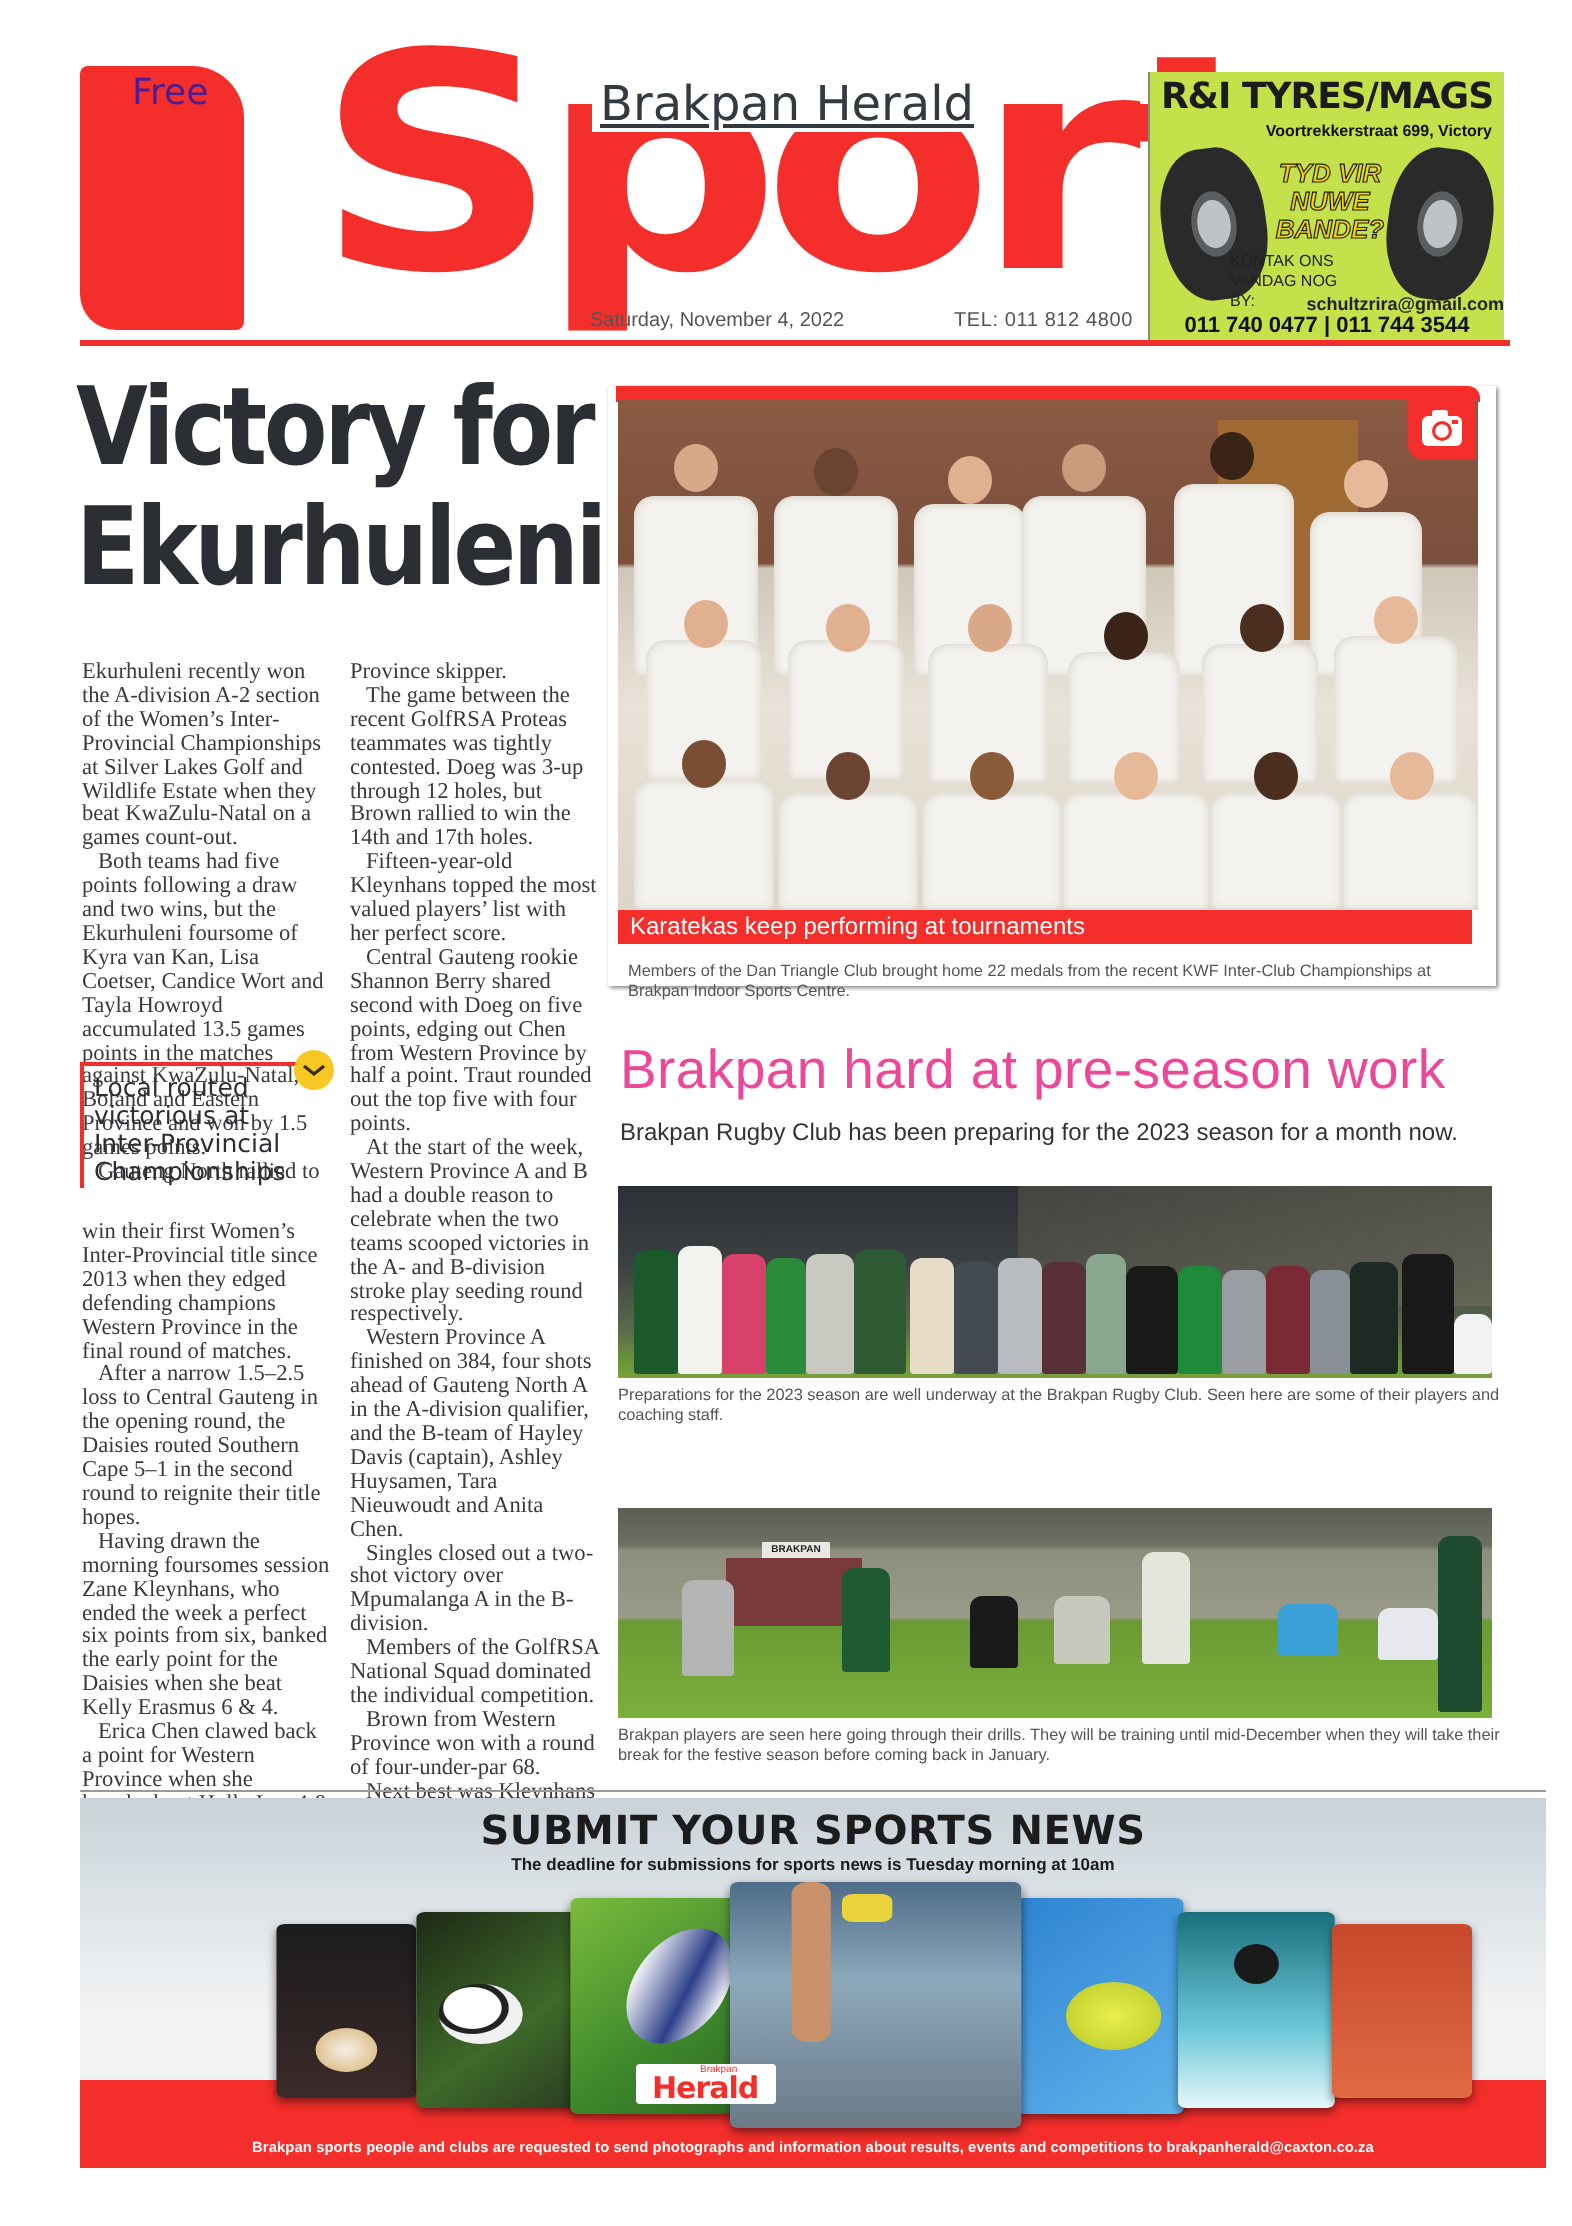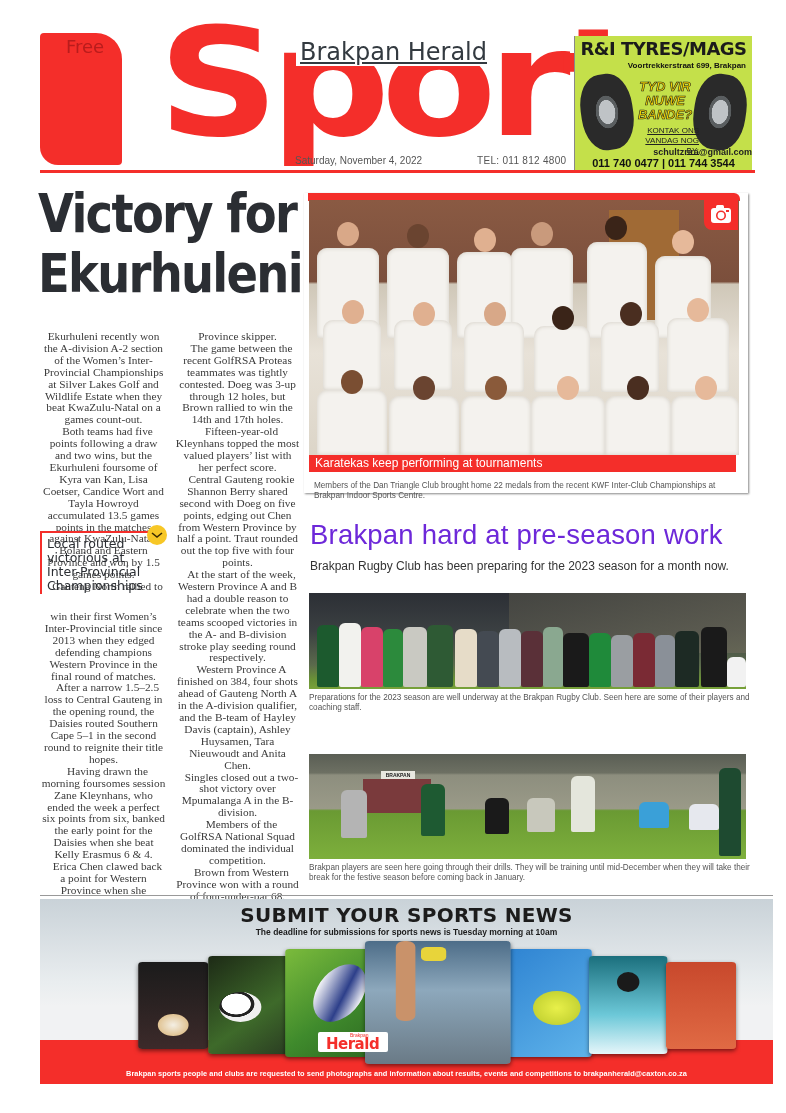--- a/index.html
+++ b/index.html
@@ -2,43 +2,43 @@
 <html><head>
 <meta charset="utf-8">
 <style>
   * { box-sizing: border-box; margin: 0; padding: 0; }
   html, body { width: 786px; height: 1113px; background: #ffffff; overflow: hidden; }
   body { position: relative; font-family: "Liberation Sans", sans-serif; color: #222; }
 
   
   .masthead { position: absolute; left: 0; top: 0; width: 786px; height: 185px; }
   .free-block { position: absolute; left: 40px; top: 33px; width: 82px; height: 132px; background: #f42e2a; border-radius: 4px 26px 4px 18px; }
-  .free-label { position: absolute; left: 66px; top: 36px; color: #b91c1c; font-size: 18px; font-family: "DejaVu Sans", sans-serif; }
+  .free-label { position: absolute; left: 66px; top: 36px; color: #4c1d95; font-size: 18px; font-family: "DejaVu Sans", sans-serif; }
   .sport-word { position: absolute; left: 158px; top: 8px; font-family: "DejaVu Sans", sans-serif; font-weight: bold; font-size: 150px; letter-spacing: -8px; color: #f42e2a; line-height: 1; transform: scaleX(1.12); transform-origin: left top; }
   .paper-name { position: absolute; left: 296px; top: 38px; font-family: "DejaVu Sans", sans-serif; font-size: 24px; color: #333a40; background: #fff; padding: 0 4px; text-decoration: underline; }
   .issue-date { position: absolute; left: 295px; top: 155px; font-size: 10px; color: #555; }
   .issue-tel { position: absolute; left: 477px; top: 155px; font-size: 10px; color: #555; letter-spacing: 0.3px; }
   .mast-rule { position: absolute; left: 40px; top: 170px; width: 715px; height: 3px; background: #f42e2a; }
 
   
   .ad-box { position: absolute; left: 574px; top: 36px; width: 178px; height: 134px; background: #c4e04a; border-left: 1px solid #888; overflow: hidden; }
   .ad-title { position: absolute; left: 0; top: 2px; width: 100%; text-align: center; font-family: "DejaVu Sans", sans-serif; font-weight: bold; font-size: 18px; color: #1b1b1b; letter-spacing: -0.5px; }
   .ad-address { position: absolute; right: 6px; top: 25px; font-size: 8px; font-weight: bold; color: #111; }
   .tyre { position: absolute; top: 38px; width: 52px; height: 76px; border-radius: 22px/34px; background: radial-gradient(ellipse at center, #bfc3c6 0 22%, #5a5e60 23% 30%, #2a2a2a 31% 100%); }
   .tyre.left { left: 6px; transform: rotate(-8deg); }
   .tyre.right { right: 6px; transform: rotate(8deg); }
   .ad-slogan { position: absolute; left: 60px; top: 44px; width: 60px; text-align: center; font-weight: bold; font-style: italic; font-size: 13px; line-height: 14px; color: #f5d400; -webkit-text-stroke: 0.6px #1b1b1b; }
-  .ad-cta { position: absolute; left: 56px; top: 90px; width: 68px; text-align: right; font-size: 8px; line-height: 10px; color: #222; text-decoration: underline; }
+  .ad-cta { position: absolute; left: 40px; top: 90px; width: 68px; text-align: left; font-size: 8px; line-height: 10px; color: #222; }
   .ad-email { position: absolute; left: 0; top: 111px; width: 100%; text-align: right; font-size: 9px; font-weight: bold; color: #222; }
   .ad-phones { position: absolute; left: 0; top: 121px; width: 100%; text-align: center; font-size: 11px; font-weight: bold; color: #111; }
 
   
   .headline { position: absolute; left: 38px; top: 184px; width: 262px; font-family: "DejaVu Sans", sans-serif; font-weight: bold; font-size: 54px; line-height: 60px; color: #2b2e33; letter-spacing: -2px; transform: scaleX(0.86); transform-origin: left top; white-space: nowrap; }
   .col { position: absolute; font-family: "Liberation Serif", serif; font-size: 11.3px; line-height: 11.9px; color: #3a3a3a; }
-  .col p { text-indent: 8px; text-align: center; }
+  .col p { text-indent: 8px; }
   .col p.noind { text-indent: 0; }
   .col-a1 { left: 41px; top: 331px; width: 125px; }
   .col-a2 { left: 41px; top: 611px; width: 125px; }
   .col-b { left: 175px; top: 331px; width: 125px; }
 
   .sidebar-box { position: absolute; left: 40px; top: 531px; width: 122px; height: 63px; border-left: 2px solid #f42e2a; border-top: 2px solid #f42e2a; }
   .sidebar-text { position: absolute; left: 47px; top: 537px; width: 120px; font-family: "DejaVu Sans", sans-serif; font-size: 12.5px; line-height: 14px; color: #2b2e33; }
   .chevron-badge { position: absolute; left: 147px; top: 525px; width: 20px; height: 20px; border-radius: 50%; background: #f7c726; }
   .chevron-badge svg { position: absolute; left: 4px; top: 5px; }
 
@@ -49,21 +49,21 @@
     background: linear-gradient(180deg, #8a5a43 0%, #7b4f3c 32%, #cfc7b8 33%, #e8e2d8 60%, #dcd5c8 100%); }
   .karate-photo .wall-door { position: absolute; left: 300px; top: 10px; width: 70px; height: 110px; background: #a06a35; }
   .figure { position: absolute; background: #f4f2ee; border-radius: 10px 10px 2px 2px; box-shadow: inset 0 0 4px #cfcac0; }
   .head { position: absolute; width: 22px; height: 24px; border-radius: 50%; }
   .camera-badge { position: absolute; left: 704px; top: 198px; width: 34px; height: 32px; background: #f42e2a; border-radius: 0 0 0 8px; }
   .camera-badge svg { position: absolute; left: 6px; top: 6px; }
   .photo-caption-bar { position: absolute; left: 309px; top: 455px; width: 427px; height: 17px; background: #f42e2a; color: #fff; font-size: 12px; line-height: 17px; padding-left: 6px; }
   .photo-caption { position: absolute; left: 314px; top: 481px; width: 420px; font-size: 8.2px; line-height: 10px; color: #555; }
 
   
-  .rugby-headline { position: absolute; left: 310px; top: 519px; font-family: "Liberation Sans", sans-serif; font-size: 27.5px; color: #6d28d9; letter-spacing: 0.2px; }
+  .rugby-headline { position: absolute; left: 310px; top: 519px; font-family: "Liberation Sans", sans-serif; font-size: 27.5px; color: #ec4899; letter-spacing: 0.2px; }
   .rugby-standfirst { position: absolute; left: 310px; top: 559px; width: 450px; font-size: 12px; line-height: 14px; color: #333; }
   .rugby-photo1 { position: absolute; left: 309px; top: 593px; width: 437px; height: 96px; overflow: hidden;
     background: linear-gradient(180deg, #2c2f35 0%, #3b4042 40%, #5b6a4c 75%, #6a9236 90%, #78a23a 100%); }
   .rugby-photo1 .stand { position: absolute; left: 200px; top: 0; width: 237px; height: 60px; background: linear-gradient(160deg, #4a4a44, #6a6858); opacity: 0.8; }
   .player { position: absolute; border-radius: 6px 6px 2px 2px; }
   .rugby-caption1 { position: absolute; left: 309px; top: 693px; width: 450px; font-size: 8.2px; line-height: 10px; color: #555; }
   .rugby-photo2 { position: absolute; left: 309px; top: 754px; width: 437px; height: 105px; overflow: hidden;
     background: linear-gradient(180deg, #5a5e54 0%, #6d7063 18%, #8d8e7e 20%, #9a9a88 52%, #6a9a33 54%, #7daf3c 100%); }
   .banner-sign { position: absolute; left: 54px; top: 25px; width: 68px; height: 34px; background: #7a3a3c; }
   .brakpan-sign { position: absolute; left: 72px; top: 17px; width: 34px; height: 8px; background: #e8e8e0; font-size: 5px; line-height: 8px; text-align: center; color: #222; font-weight: bold; }
@@ -97,21 +97,21 @@
   <div class="free-block"></div>
   <span class="free-label">Free</span>
   <div class="sport-word">Sport</div>
   <span class="paper-name">Brakpan Herald</span>
   <span class="issue-date">Saturday, November 4, 2022</span>
   <span class="issue-tel">TEL: 011 812 4800</span>
   <div class="mast-rule"></div>
 
   <div class="ad-box">
     <div class="ad-title">R&amp;I TYRES/MAGS</div>
-    <div class="ad-address">Voortrekkerstraat 699, Brakpan</div>
+    <div class="ad-address">Voortrekkerstraat 699, Victory</div>
     <div class="tyre left"></div>
     <div class="tyre right"></div>
     <div class="ad-slogan">
       <div>TYD VIR</div>
       <div>NUWE</div>
       <div>BANDE?</div>
     </div>
     <div class="ad-cta">
       <div>KONTAK ONS</div>
       <div>VANDAG NOG</div>

